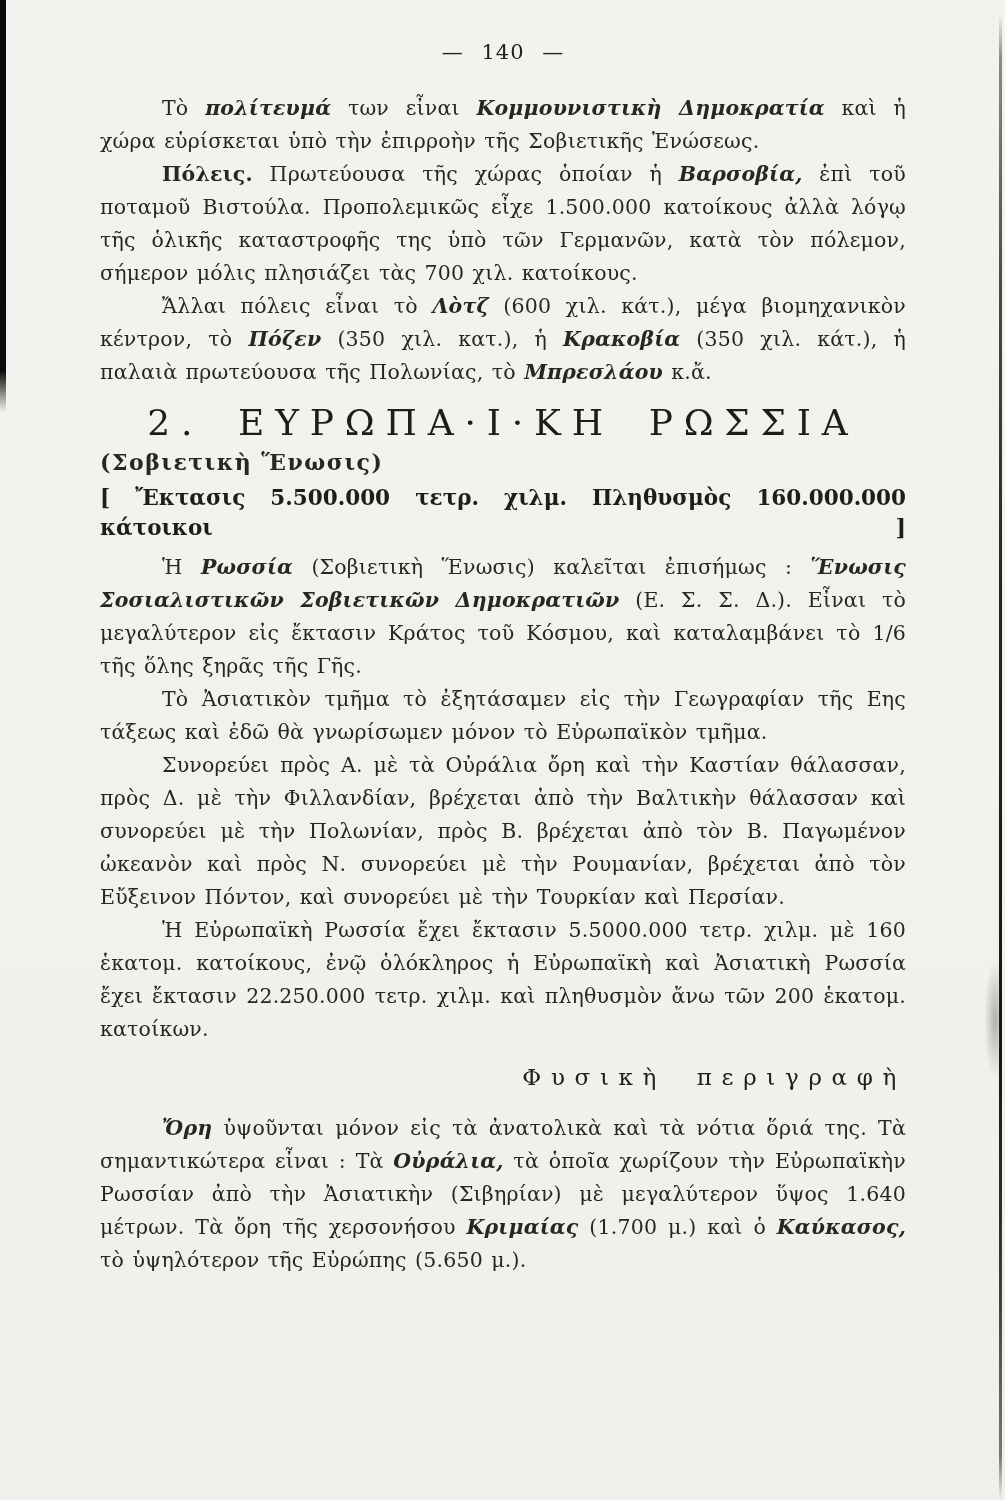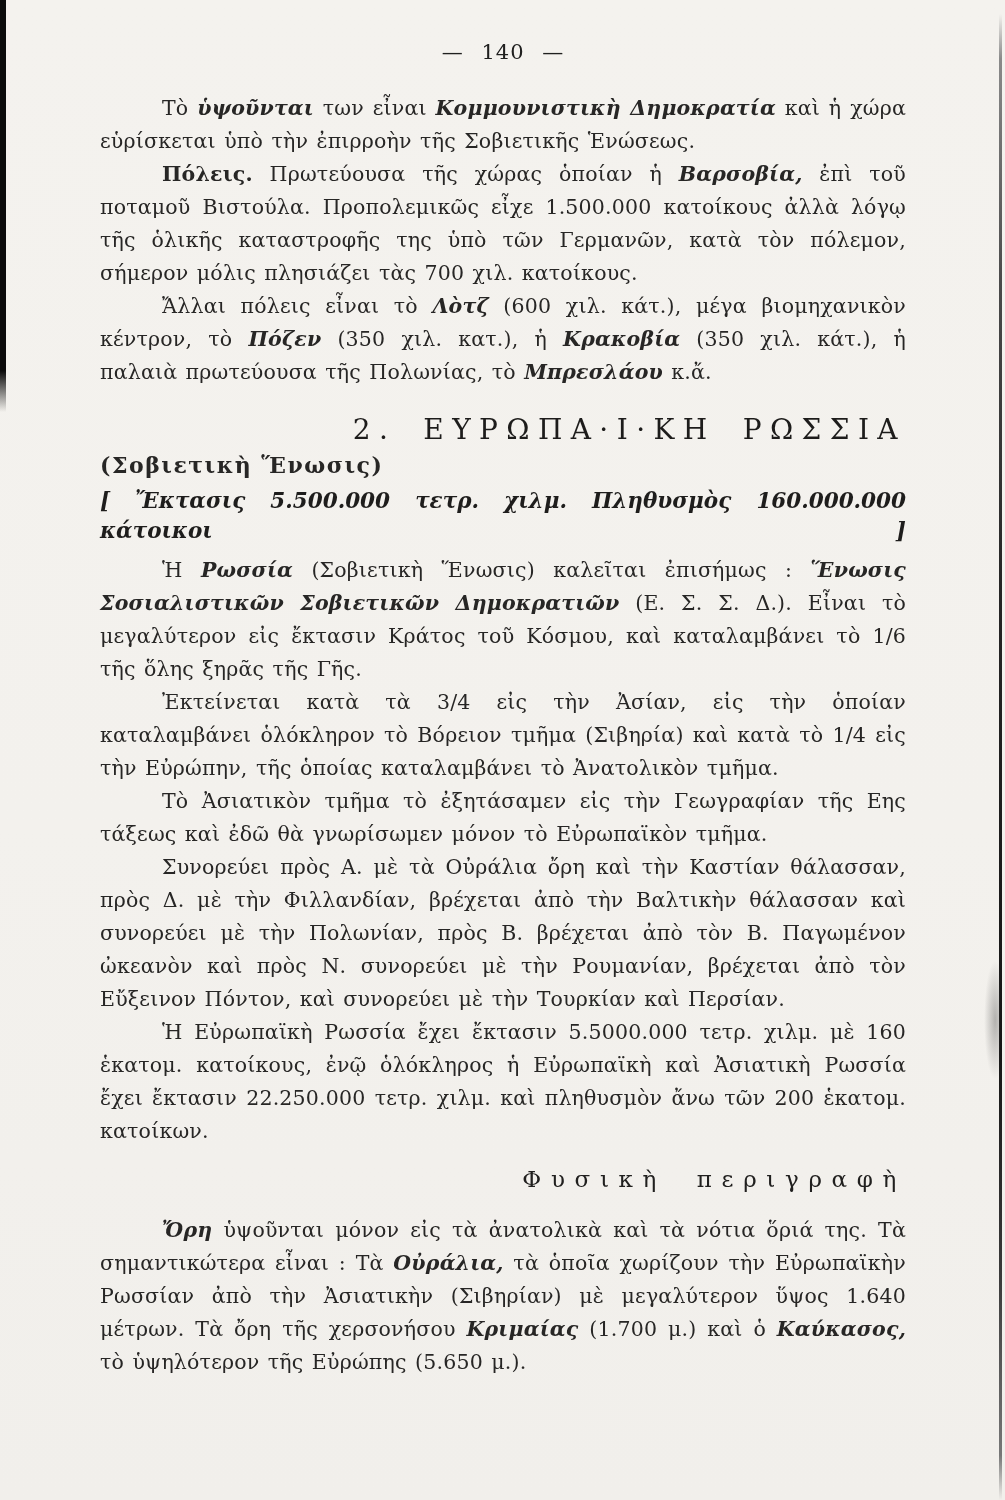--- a/index.html
+++ b/index.html
@@ -37,36 +37,36 @@
     color:#20201f;
     margin:0 0 28px 0;
   }
   .para{
     margin:0;
     font-size:20.5px;line-height:33px;
     text-align:justify;text-indent:62px;
     letter-spacing:.2px;word-spacing:.08em;
   }
   .chapter-heading{
-    margin:24px 0 2px 0;
-    text-align:right;
-    font-size:28px;font-weight:400;
+    margin:13px 0 2px 0;
+    text-align:center;
+    font-size:36px;font-weight:400;
     letter-spacing:.30em;word-spacing:.35em;
     color:#1d1c1b;
   }
   .chapter-subtitle{
     margin:6px 0 0 0;
     text-align:left;
     font-size:22px;font-weight:700;
     letter-spacing:1.5px;
   }
   .stats-line{
     margin:8px 0 8px 0;
     font-size:21.5px;line-height:30px;
-    font-weight:700;font-style:italic;
+    font-weight:700;
     text-indent:0;
     text-align:justify;text-align-last:justify;
     word-spacing:.18em;
     color:#1e1d1c;
   }
   .minor-heading{
     margin:18px 0 22px 0;
     text-align:right;
     font-size:23px;font-weight:400;
     letter-spacing:.42em;word-spacing:.6em;
@@ -79,28 +79,27 @@
 </head>
 <body>
 
 <div class="page">
   <div class="edge-left"></div>
   <div class="edge-right"></div>
   <div class="edge-smudge"></div>
   <div class="content">
     <div class="page-number">— 140 —</div>
     <div id="blocks">
-        <p class="para"><span class="seg-n">Τὸ </span><span class="seg-bi">ὑψοῦνται</span><span class="seg-n"> των εἶναι </span><span class="seg-bi">Κομμουνιστικὴ Δημοκρατία</span><span class="seg-n"> καὶ ἡ χώρα εὑρίσκεται ὑπὸ τὴν ἐπιρροὴν τῆς Σοβιετικῆς Ἑνώσεως.</span></p>
+        <p class="para"><span class="seg-n">Τὸ </span><span class="seg-bi">πολίτευμά</span><span class="seg-n"> των εἶναι </span><span class="seg-bi">Κομμουνιστικὴ Δημοκρατία</span><span class="seg-n"> καὶ ἡ χώρα εὑρίσκεται ὑπὸ τὴν ἐπιρροὴν τῆς Σοβιετικῆς Ἑνώσεως.</span></p>
         <p class="para"><span class="seg-b">Πόλεις.</span><span class="seg-n"> Πρωτεύουσα τῆς χώρας ὁποίαν ἡ </span><span class="seg-bi">Βαρσοβία,</span><span class="seg-n"> ἐπὶ τοῦ ποταμοῦ Βιστούλα. Προπολεμικῶς εἶχε 1.500.000 κατοίκους ἀλλὰ λόγῳ τῆς ὁλικῆς καταστροφῆς της ὑπὸ τῶν Γερμανῶν, κατὰ τὸν πόλεμον, σήμερον μόλις πλησιάζει τὰς 700 χιλ. κατοίκους.</span></p>
         <p class="para"><span class="seg-n">Ἄλλαι πόλεις εἶναι τὸ </span><span class="seg-bi">Λὸτζ</span><span class="seg-n"> (600 χιλ. κάτ.), μέγα βιομηχανικὸν κέντρον, τὸ </span><span class="seg-bi">Πόζεν</span><span class="seg-n"> (350 χιλ. κατ.), ἡ </span><span class="seg-bi">Κρακοβία</span><span class="seg-n"> (350 χιλ. κάτ.), ἡ παλαιὰ πρωτεύουσα τῆς Πολωνίας, τὸ </span><span class="seg-bi">Μπρεσλάου</span><span class="seg-n"> κ.ἄ.</span></p>
         <h2 class="chapter-heading"><span class="seg-n">2. ΕΥΡΩΠΑ·Ι·ΚΗ ΡΩΣΣΙΑ</span></h2>
         <h3 class="chapter-subtitle"><span class="seg-n">(Σοβιετικὴ Ἕνωσις)</span></h3>
         <p class="stats-line"><span class="seg-n">[ Ἔκτασις 5.500.000 τετρ. χιλμ. Πληθυσμὸς 160.000.000 κάτοικοι ]</span></p>
         <p class="para"><span class="seg-n">Ἡ </span><span class="seg-bi">Ρωσσία</span><span class="seg-n"> (Σοβιετικὴ Ἕνωσις) καλεῖται ἐπισήμως : </span><span class="seg-bi">Ἕνωσις Σοσιαλιστικῶν Σοβιετικῶν Δημοκρατιῶν</span><span class="seg-n"> (Ε. Σ. Σ. Δ.). Εἶναι τὸ μεγαλύτερον εἰς ἔκτασιν Κράτος τοῦ Κόσμου, καὶ καταλαμβάνει τὸ 1/6 τῆς ὅλης ξηρᾶς τῆς Γῆς.</span></p>
-        <p class="para"><span class="seg-n">Ἐκτείνεται κατὰ τὰ 3/4 εἰς τὴν Ἀσίαν, εἰς τὴν ὁποίαν καταλαμβάνει ὁλόκληρον τὸ Βόρειον τμῆμα (Σιβηρία) καὶ κατὰ τὸ 1/4 εἰς τὴν Εὐρώπην, τῆς ὁποίας καταλαμβάνει τὸ Ἀνατολικὸν τμῆμα.</span></p>
         <p class="para"><span class="seg-n">Τὸ Ἀσιατικὸν τμῆμα τὸ ἐξητάσαμεν εἰς τὴν Γεωγραφίαν τῆς Εης τάξεως καὶ ἐδῶ θὰ γνωρίσωμεν μόνον τὸ Εὐρωπαϊκὸν τμῆμα.</span></p>
         <p class="para"><span class="seg-n">Συνορεύει πρὸς Α. μὲ τὰ Οὐράλια ὄρη καὶ τὴν Καστίαν θάλασσαν, πρὸς Δ. μὲ τὴν Φιλλανδίαν, βρέχεται ἀπὸ τὴν Βαλτικὴν θάλασσαν καὶ συνορεύει μὲ τὴν Πολωνίαν, πρὸς Β. βρέχεται ἀπὸ τὸν Β. Παγωμένον ὠκεανὸν καὶ πρὸς Ν. συνορεύει μὲ τὴν Ρουμανίαν, βρέχεται ἀπὸ τὸν Εὔξεινον Πόντον, καὶ συνορεύει μὲ τὴν Τουρκίαν καὶ Περσίαν.</span></p>
         <p class="para"><span class="seg-n">Ἡ Εὐρωπαϊκὴ Ρωσσία ἔχει ἔκτασιν 5.5000.000 τετρ. χιλμ. μὲ 160 ἑκατομ. κατοίκους, ἐνῷ ὁλόκληρος ἡ Εὐρωπαϊκὴ καὶ Ἀσιατικὴ Ρωσσία ἔχει ἔκτασιν 22.250.000 τετρ. χιλμ. καὶ πληθυσμὸν ἄνω τῶν 200 ἑκατομ. κατοίκων.</span></p>
         <h3 class="minor-heading"><span class="seg-n">Φυσικὴ περιγραφὴ</span></h3>
         <p class="para"><span class="seg-bi">Ὄρη</span><span class="seg-n"> ὑψοῦνται μόνον εἰς τὰ ἀνατολικὰ καὶ τὰ νότια ὅριά της. Τὰ σημαντικώτερα εἶναι : Τὰ </span><span class="seg-bi">Οὐράλια,</span><span class="seg-n"> τὰ ὁποῖα χωρίζουν τὴν Εὐρωπαϊκὴν Ρωσσίαν ἀπὸ τὴν Ἀσιατικὴν (Σιβηρίαν) μὲ μεγαλύτερον ὕψος 1.640 μέτρων. Τὰ ὄρη τῆς χερσονήσου </span><span class="seg-bi">Κριμαίας</span><span class="seg-n"> (1.700 μ.) καὶ ὁ </span><span class="seg-bi">Καύκασος,</span><span class="seg-n"> τὸ ὑψηλότερον τῆς Εὐρώπης (5.650 μ.).</span></p>
       </div>
   </div>
 </div>
 
 </body></html>

